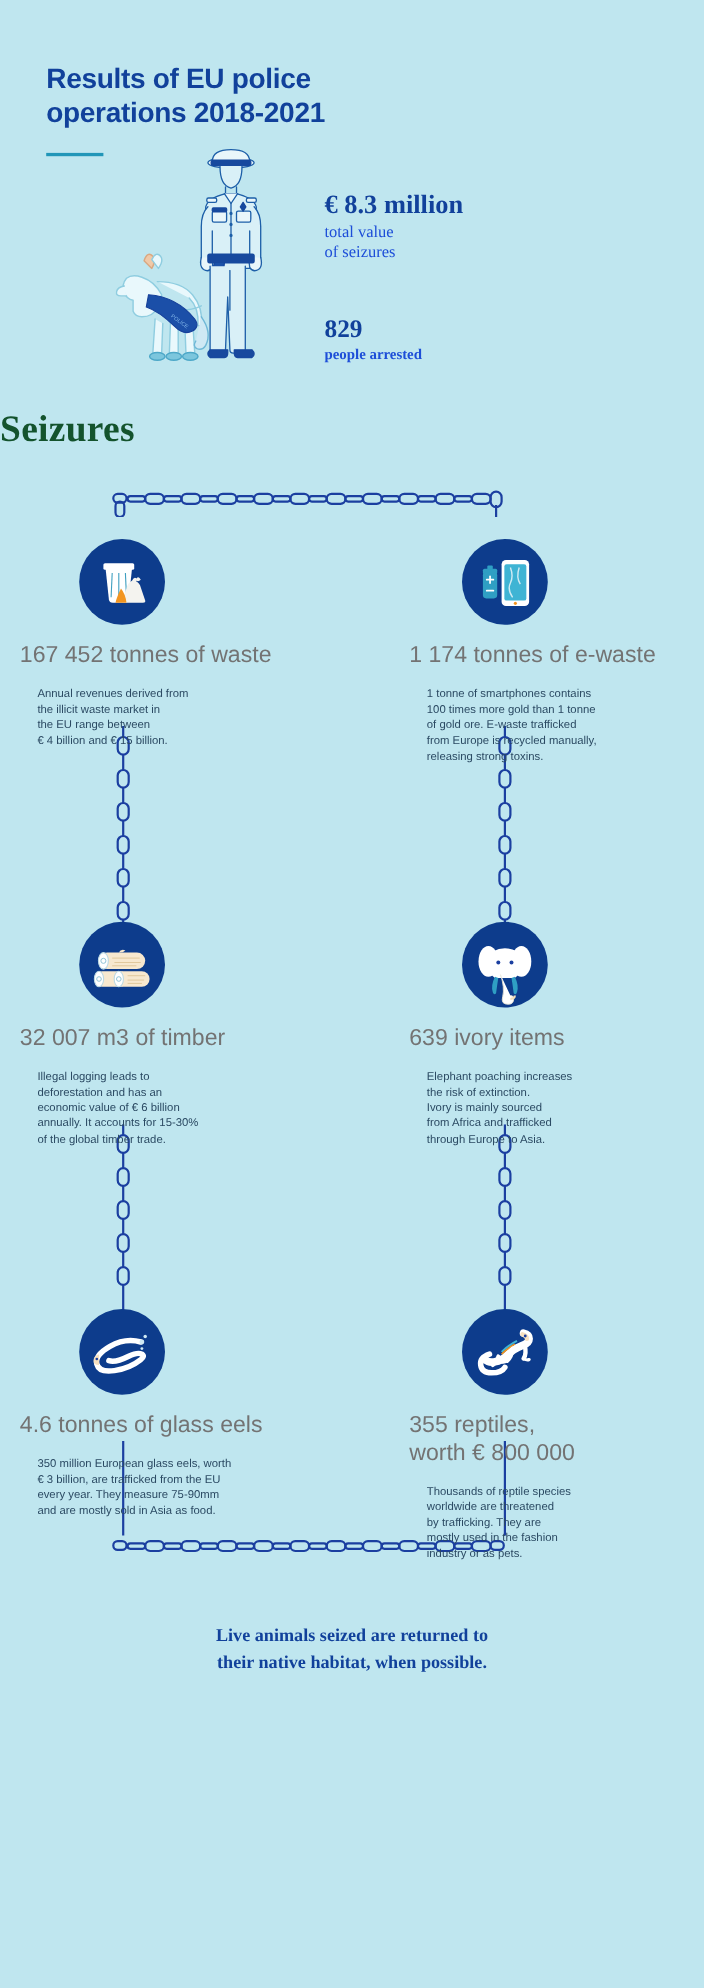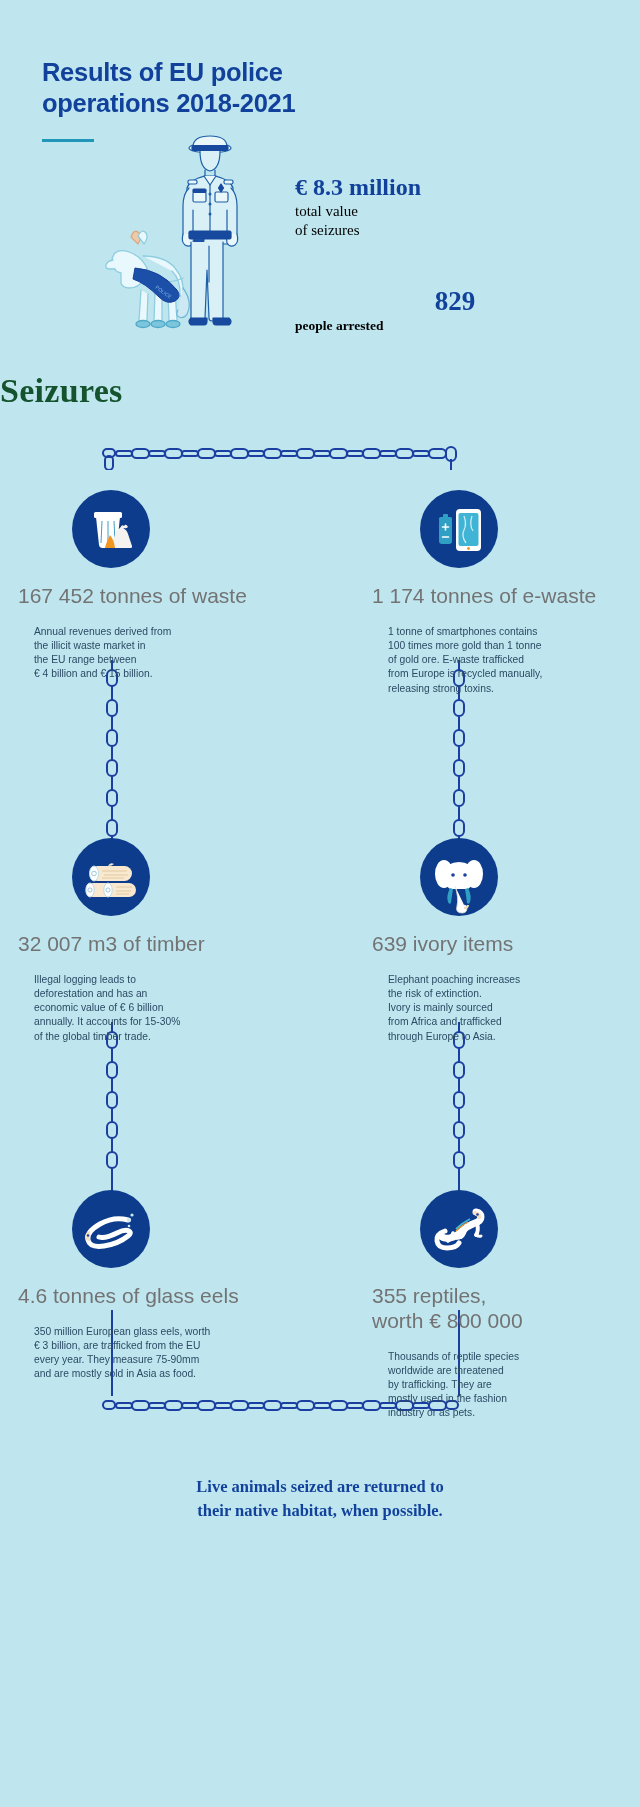--- a/index.html
+++ b/index.html
@@ -64,29 +64,29 @@
     font-family: "Liberation Serif", serif;
     font-weight: bold;
     font-size: 24px;
     color: #11419b;
     line-height: 1.12;
     margin: 0;
   }
   .stat-sub {
     font-family: "Liberation Serif", serif;
     font-size: 15px;
-    color: #000000;
+    color: #1d4ed8;
     line-height: 1.30;
     margin: 1px 0 0 0;
     white-space: pre-line;
   }
   #stat-arrests {
     margin-top: 45px;
   }
-  #stat-arrests .stat-big { font-size: 27px; text-align: center; }
+  #stat-arrests .stat-big { font-size: 23px; }
   #stat-arrests .stat-sub { font-weight: bold; font-size: 13.5px; }
 
   
   #seizures-heading {
     position: absolute;
     top: 372px;
     left: 0;
     width: 612px;
     text-align: left;
     font-family: "Liberation Serif", serif;

